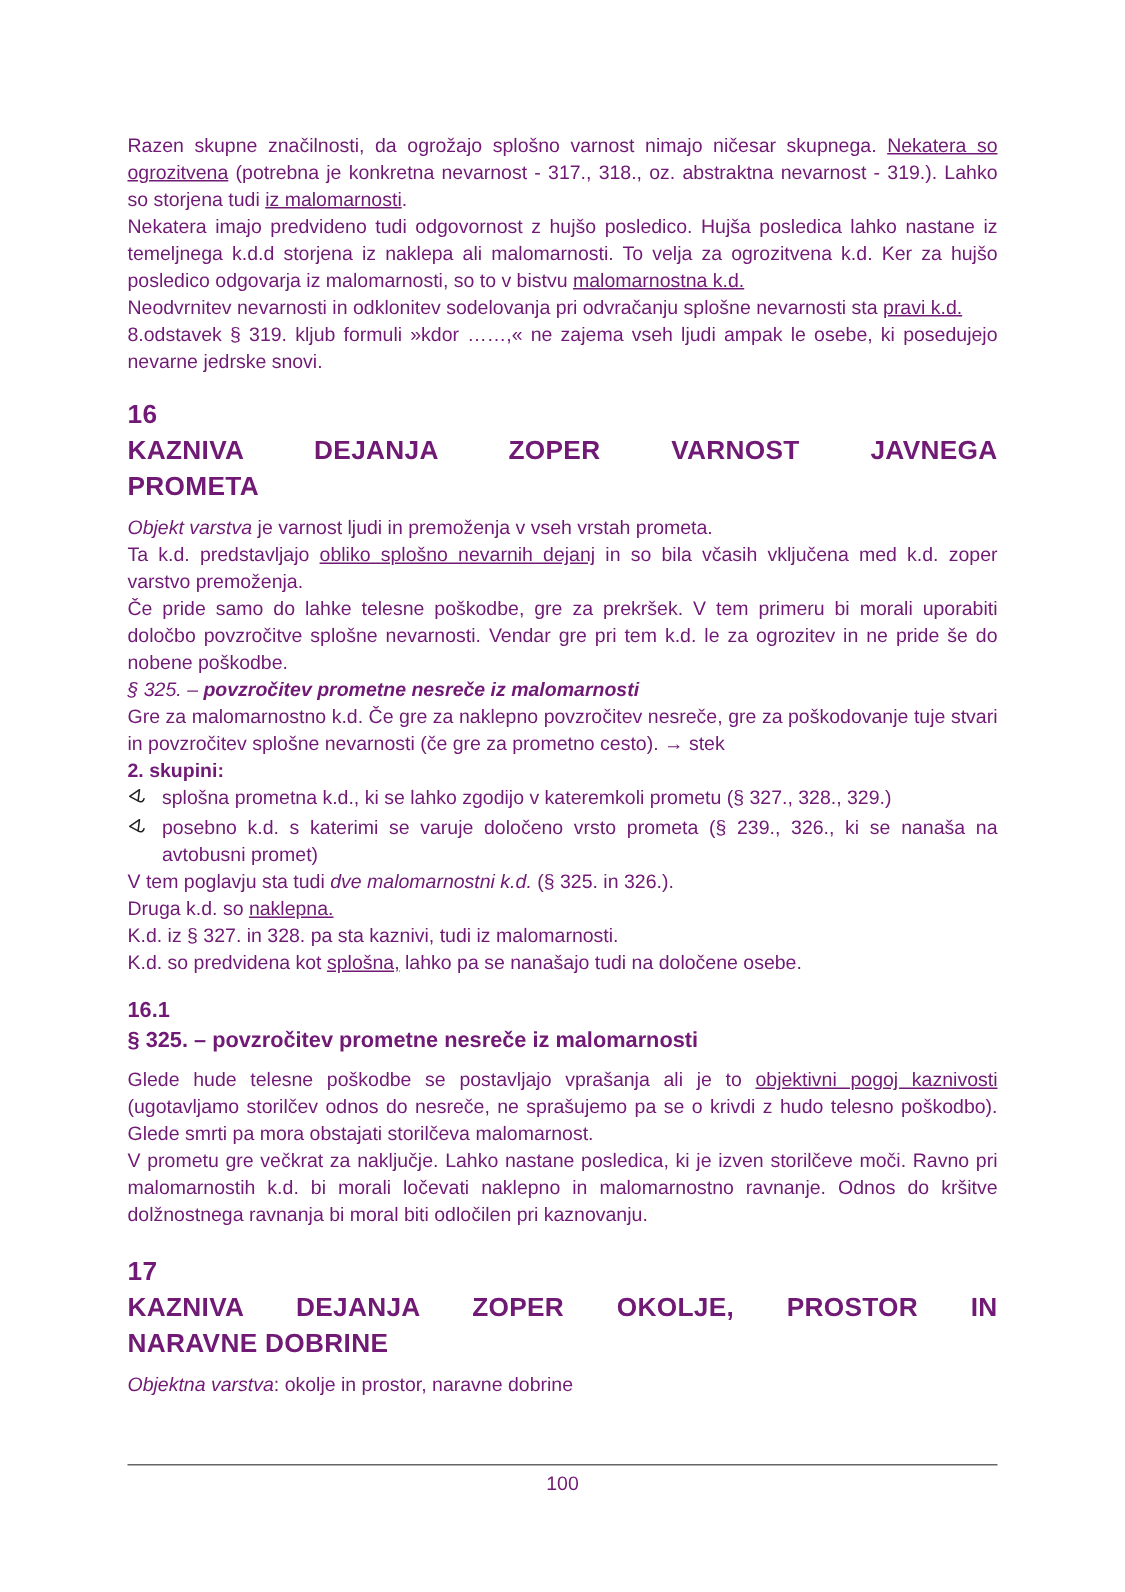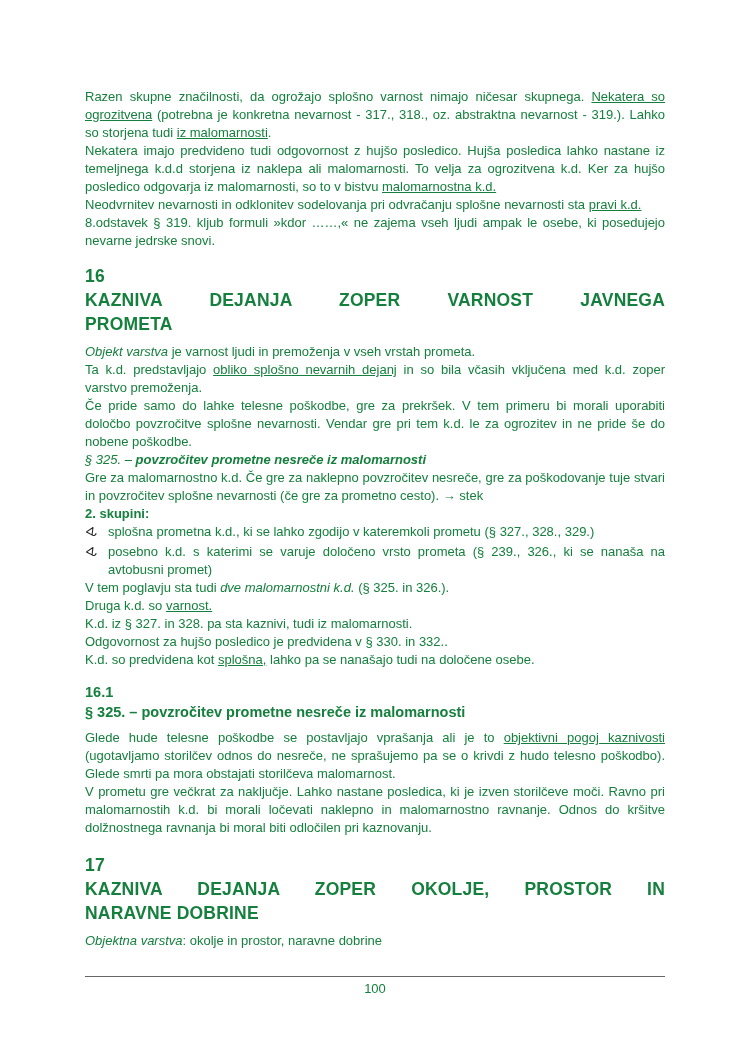--- a/index.html
+++ b/index.html
@@ -1,21 +1,21 @@
 <!DOCTYPE html>
 <html><head>
 <meta charset="utf-8">
 <style>
   html,body{margin:0;padding:0;background:#ffffff;}
   .page{
     position:relative;
     width:750px;height:1061px;
     background:#ffffff;
     font-family:"Liberation Sans", sans-serif;
-    color:#15803d;
+    color:#701a75;
     overflow:hidden;
   }
   .content{
     position:absolute;
     left:85px;top:88px;width:580px;
   }
   p.body{
     margin:0;
     font-size:13px;
     line-height:18px;
@@ -120,25 +120,24 @@
         <span class="bullet-icon"><svg width="13" height="13" viewBox="0 0 14 14">
               <path d="M7.6 9.6 C9.6 11 11.6 10 12 7.6" fill="none" stroke="#222" stroke-width="1.1"></path>
               <path d="M1.6 6.4 L8.6 1.6 L7.6 9.6 Z" fill="none" stroke="#222" stroke-width="1.1" stroke-linejoin="round"></path>
             </svg></span>
         <p class="bullet-text">posebno k.d. s katerimi se varuje določeno vrsto prometa (§ 239., 326., ki se nanaša na avtobusni promet)</p>
       </div>
     </div>
 
     <p class="body"><span>V tem poglavju sta tudi </span><span class="i">dve malomarnostni k.d.</span><span> (§ 325. in 326.).</span></p>
 
-    <p class="body"><span>Druga k.d. so </span><span class="u">varnost.</span></p>
+    <p class="body"><span>Druga k.d. so </span><span class="u">naklepna.</span></p>
 
     <p class="body"><span>K.d. iz § 327. in 328. pa sta kaznivi, tudi iz malomarnosti.</span></p>
 
-    <p class="body"><span>Odgovornost za hujšo posledico je predvidena v § 330. in 332..</span></p>
 
     <p class="body"><span>K.d. so predvidena kot </span><span class="u">splošna,</span><span> lahko pa se nanašajo tudi na določene osebe.</span></p>
 
     <div class="sub-heading">
       <span class="sub-num">16.1</span>
       <span class="sub-text">§ 325. – povzročitev prometne nesreče iz malomarnosti</span>
     </div>
 
     <p class="body"><span>Glede hude telesne poškodbe se postavljajo vprašanja ali je to </span><span class="u">objektivni pogoj kaznivosti </span><span>(ugotavljamo storilčev odnos do nesreče, ne sprašujemo pa se o krivdi z hudo telesno poškodbo). Glede smrti pa mora obstajati storilčeva malomarnost.</span></p>
 

